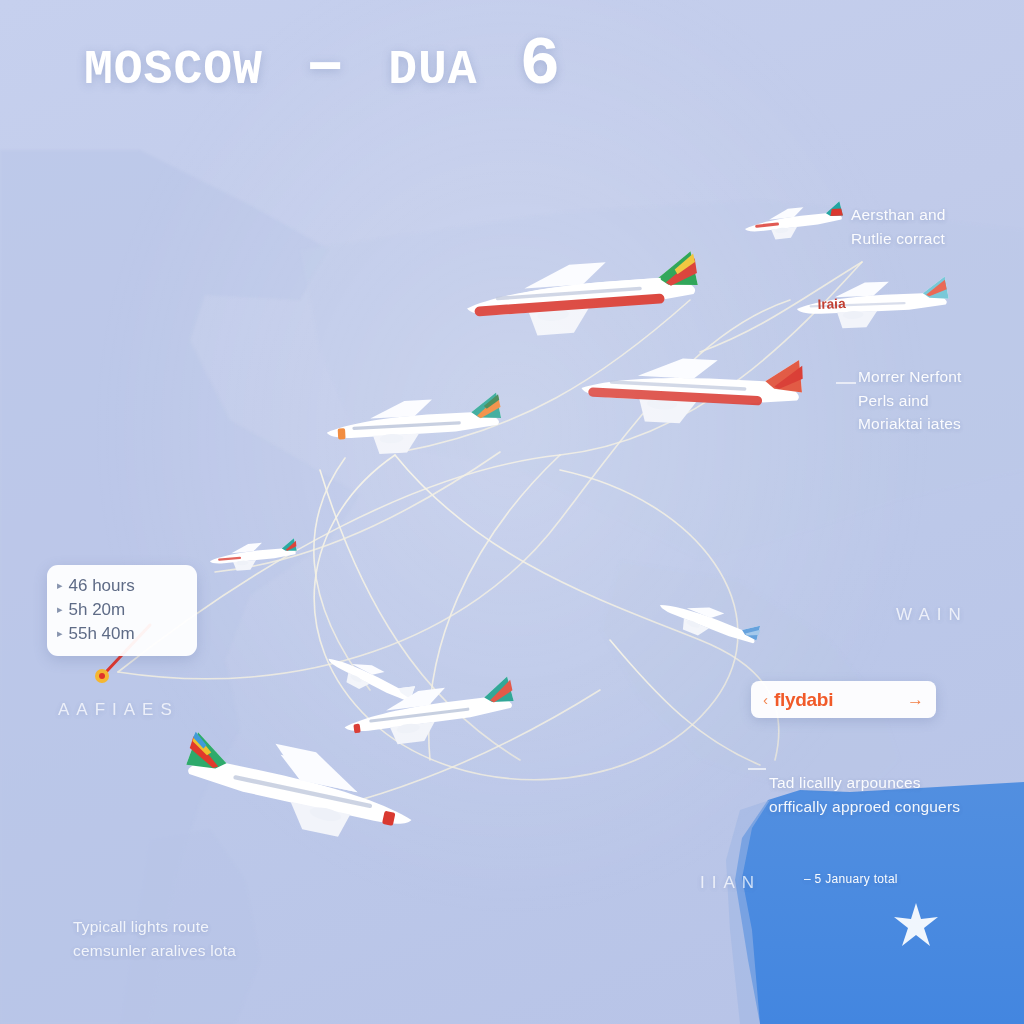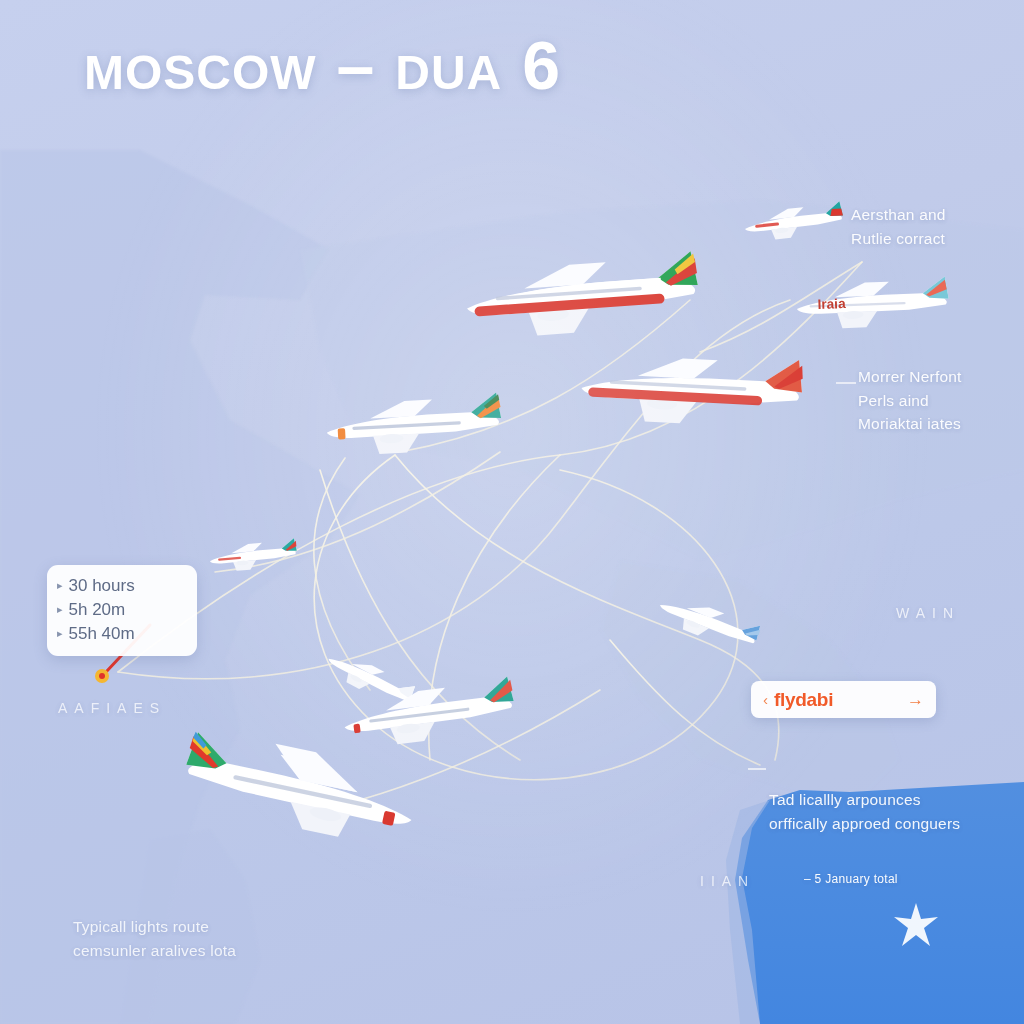--- a/index.html
+++ b/index.html
@@ -24,40 +24,41 @@
   #title{
     position:absolute;left:84px;top:26px;
     color:#ffffff;
     font-size:68px;
     font-weight:700;
     letter-spacing:1px;
     font-variant:small-caps;
     text-transform:lowercase;
     white-space:nowrap;
     text-shadow:0 2px 10px rgba(90,110,160,.30);
+    font-family:Liberation Mono, monospace;
   }
 
   
   .note{
     position:absolute;
     color:#ffffff;
     font-size:15.5px;
     line-height:1.52;
     letter-spacing:.2px;
     white-space:pre-line;
     text-shadow:0 1px 4px rgba(90,110,160,.35);
     opacity:.93;
   }
   .note.dim{opacity:.80;}
 
   
   .placelabel{
     position:absolute;
     color:#ffffff;
-    font-size:14px;
+    font-size:17px;
     letter-spacing:7px;
     opacity:.72;
     text-shadow:0 1px 5px rgba(90,110,160,.3);
     white-space:nowrap;
   }
   .placelabel.onwater{opacity:.80;}
 
   
   #durations{
     position:absolute;left:47px;top:565px;
@@ -266,41 +267,41 @@
 
   <div class="note" style="left:858px;top:365px;">Morrer Nerfont
 Perls aind
 Moriaktai iates</div>
 
   <div class="note" style="left:851px;top:203px;">Aersthan and
 Rutlie corract</div>
 
   <div class="leader" style="left:836px;top:382px;width:20px;"></div>
 
-  <div class="note" style="left:769px;top:788px;width:215px;">Tad licallly arpounces
+  <div class="note" style="left:769px;top:771px;width:215px;">Tad licallly arpounces
 orffically approed conguers</div>
 
   <div class="leader" style="left:748px;top:768px;width:18px;"></div>
 
 
   <div class="note dim" style="left:66px;top:915px;margin-left:7px;">Typicall lights route
 cemsunler aralives lota</div>
 
   <div class="placelabel" style="left:58px;top:700px;">AAFIAES</div>
 
   <div class="placelabel" style="left:896px;top:605px;">WAIN</div>
 
   <div class="placelabel" style="left:700px;top:873px;">IIAN</div>
 
   <div class="placelabel onwater" style="left:804px;top:872px;letter-spacing:.3px;font-size:12px;opacity:.97;">– 5 January total</div>
 
   <div id="durations">
     <div class="row">
       <span class="bullet">▸</span>
-      <span>30 hours</span>
+      <span>46 hours</span>
     </div>
     <div class="row">
       <span class="bullet">▸</span>
       <span>5h 20m</span>
     </div>
     <div class="row">
       <span class="bullet">▸</span>
       <span>55h 40m</span>
     </div>
   </div>

